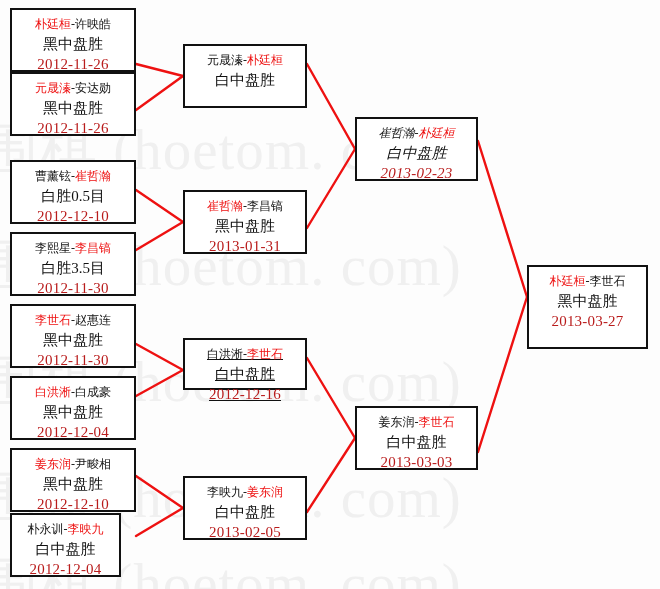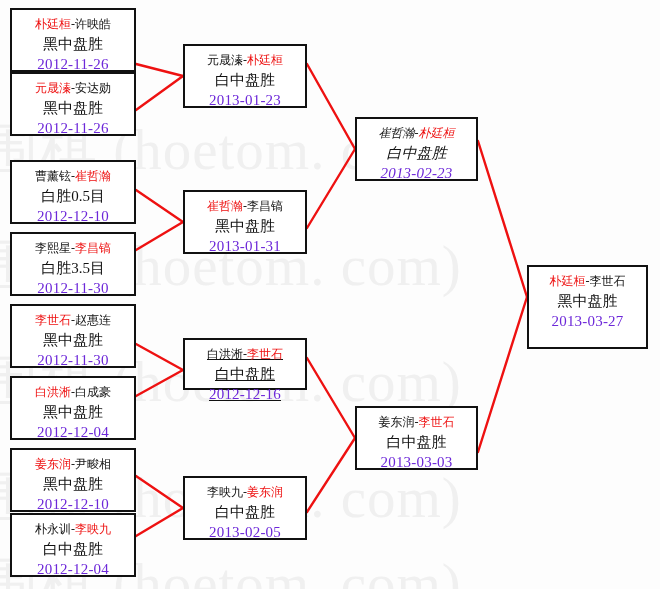--- a/index.html
+++ b/index.html
@@ -70,21 +70,21 @@
   .player-lose { color: #111111; }
   .vs-dash     { color: #111111; }
   .match-result {
     white-space: nowrap;
     font-size: 15px;
     color: #111111;
   }
   .match-date {
     white-space: nowrap;
     font-size: 15px;
-    color: #6d28d9;
+    color: #b91c1c;
     font-family: "Liberation Serif", "DejaVu Serif", serif;
     letter-spacing: 0.2px;
   }
 </style>
 </head>
 <body>
 
 <div id="bracket-root">
 
   <div id="watermark-layer">
@@ -141,29 +141,28 @@
       <div class="match-box" style="left: 10px; top: 376px; width: 126px; height: 64px;">
         <div class="match-players"><span class="player-win">白洪淅</span><span class="vs-dash">-</span><span class="player-lose">白成豪</span></div>
         <div class="match-result">黑中盘胜</div>
         <div class="match-date">2012-12-04</div>
       </div>
       <div class="match-box" style="left: 10px; top: 448px; width: 126px; height: 64px;">
         <div class="match-players"><span class="player-win">姜东润</span><span class="vs-dash">-</span><span class="player-lose">尹畯相</span></div>
         <div class="match-result">黑中盘胜</div>
         <div class="match-date">2012-12-10</div>
       </div>
-      <div class="match-box" style="left: 10px; top: 513px; width: 126px; height: 64px;">
+      <div class="match-box" style="left: 10px; top: 513px; width: 111px; height: 64px;">
         <div class="match-players"><span class="player-lose">朴永训</span><span class="vs-dash">-</span><span class="player-win">李映九</span></div>
         <div class="match-result">白中盘胜</div>
         <div class="match-date">2012-12-04</div>
       </div>
       <div class="match-box" style="left: 183px; top: 44px; width: 124px; height: 64px;">
         <div class="match-players"><span class="player-lose">元晟溱</span><span class="vs-dash">-</span><span class="player-win">朴廷桓</span></div>
         <div class="match-result">白中盘胜</div>
-        <div class="match-date">2013-01-23</div>
       </div>
       <div class="match-box" style="left: 183px; top: 190px; width: 124px; height: 64px;">
         <div class="match-players"><span class="player-win">崔哲瀚</span><span class="vs-dash">-</span><span class="player-lose">李昌镐</span></div>
         <div class="match-result">黑中盘胜</div>
         <div class="match-date">2013-01-31</div>
       </div>
       <div class="match-box" style="left: 183px; top: 338px; width: 124px; height: 52px; text-decoration: underline;">
         <div class="match-players"><span class="player-lose">白洪淅</span><span class="vs-dash">-</span><span class="player-win">李世石</span></div>
         <div class="match-result">白中盘胜</div>
         <div class="match-date">2012-12-16</div>

